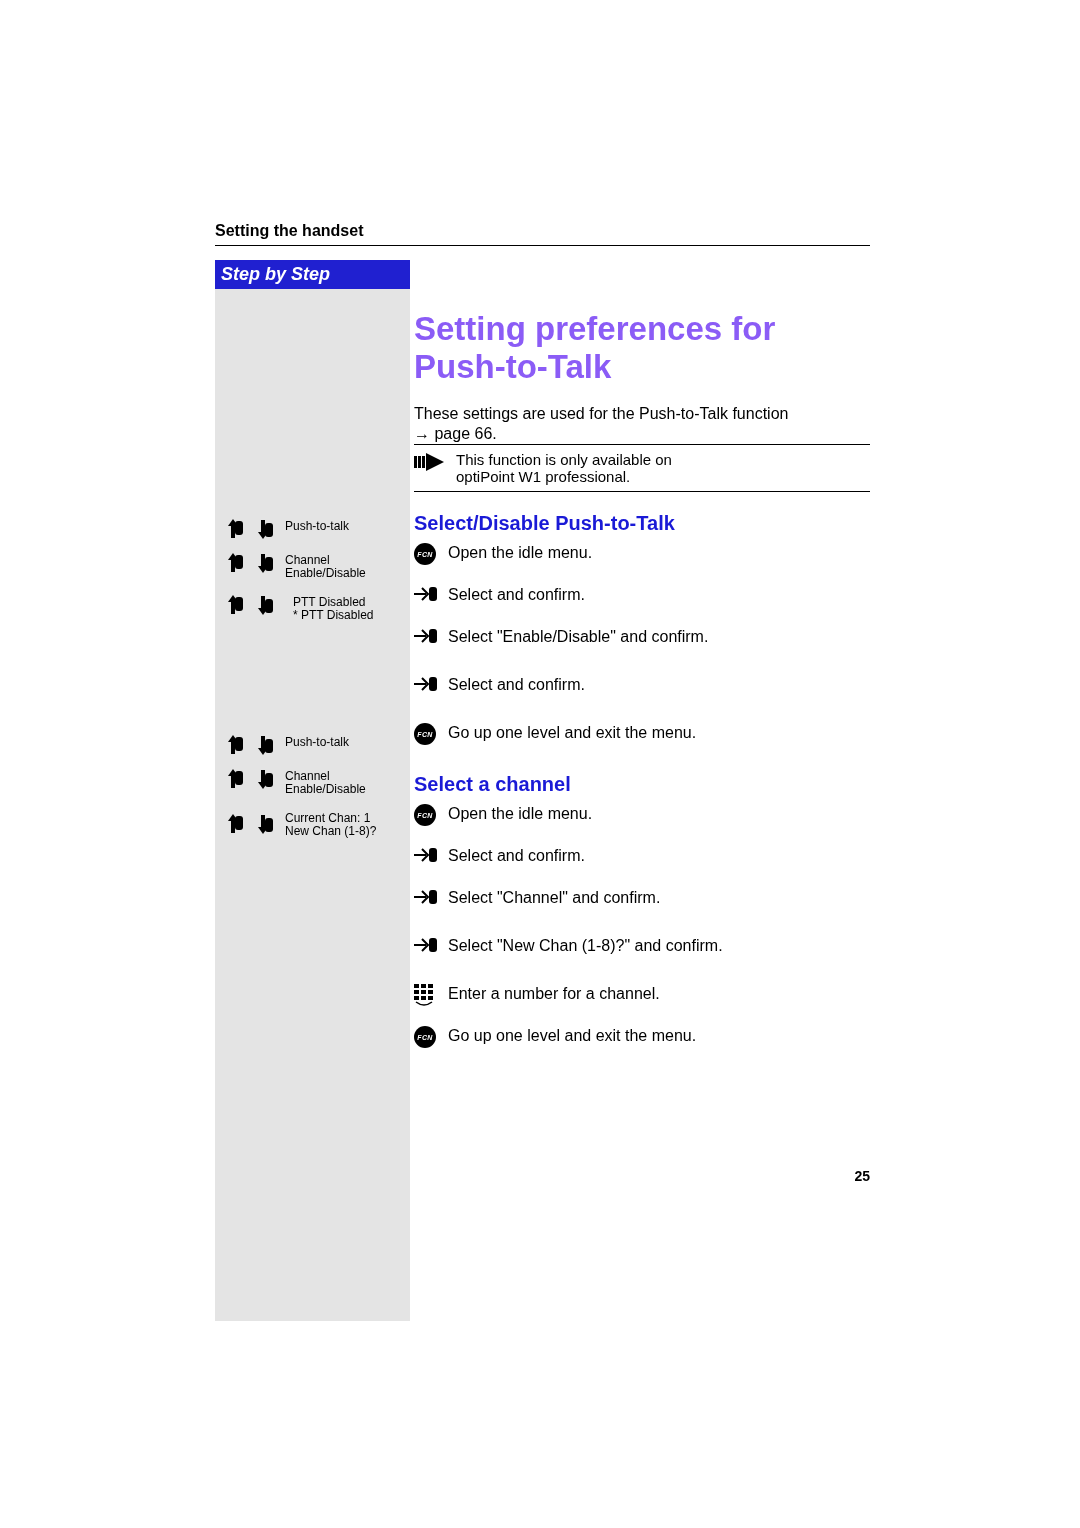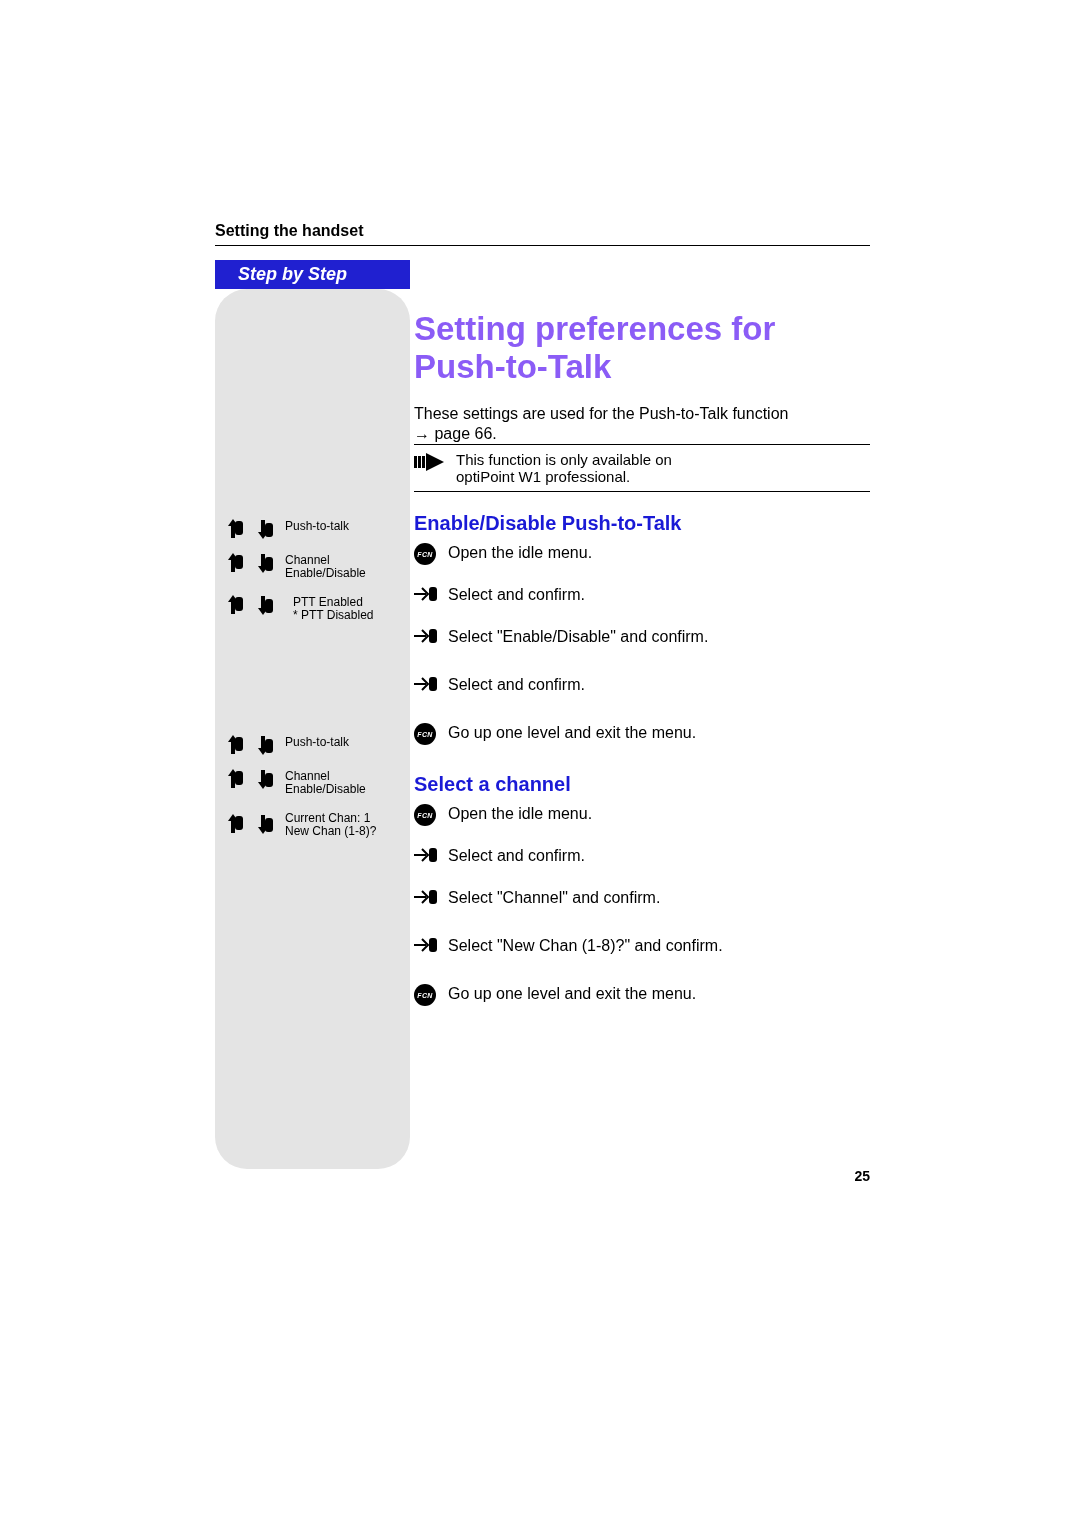--- a/index.html
+++ b/index.html
@@ -37,31 +37,30 @@
     position: absolute;
     left: 215px;
     top: 260px;
     width: 195px;
     height: 29px;
     background: #2020d0;
     color: #fff;
     font-weight: bold;
     font-style: italic;
     font-size: 18px;
-    padding-left: 23px;
+    padding-left: 6px;
     line-height: 29px;
   }
   .sidebar {
     position: absolute;
     left: 215px;
     top: 289px;
     width: 195px;
-    height: 880px;
+    height: 1032px;
     background: #e4e4e4;
-    border-radius: 32px;
   }
   .main {
     position: absolute;
     left: 414px;
     top: 290px;
     right: 210px;
   }
   .title {
     color: #8b5cf6;
     font-weight: bold;
@@ -222,21 +221,21 @@
               <rect x="13" y="3" width="8" height="14" rx="3"></rect>
           </g>
           <g fill="#000" transform="translate(30,0)">
             <path d="M6 14 L11 21 L16 14 Z"></path>
               <rect x="9" y="2" width="4" height="12"></rect>
               <rect x="13" y="5" width="8" height="14" rx="3"></rect>
           </g>
         </svg>
       </div>
       <div class="side-label" style="padding-left:8px;">
-        <div>PTT Enabled</div>
+        <div>PTT Disabled</div>
         <div>* PTT Disabled</div>
       </div>
     </div>
 
     <div class="side-entry" style="top:445px;">
       <div class="nav-icons">
         <svg width="56" height="22" viewBox="0 0 56 22">
           <g fill="#000">
               <path d="M6 8 L11 1 L16 8 Z"></path>
               <rect x="9" y="8" width="4" height="12"></rect>
@@ -313,21 +312,21 @@
           <rect x="8" y="3" width="3" height="12" fill="#000"></rect>
           <path d="M12 0 L30 9 L12 18 Z" fill="#000"></path>
         </svg>
       </div>
       <div>
         <div>This function is only available on</div>
         <div>optiPoint W1 professional.</div>
       </div>
     </div>
 
-    <div class="subheading">Enable/Disable Push-to-Talk</div>
+    <div class="subheading">Select/Disable Push-to-Talk</div>
 
     <div class="step-row">
       <div class="lead-icon">
         <div class="fcn-badge">FCN</div>
       </div>
       <div class="step-text">Open the idle menu.</div>
     </div>
 
     <div class="step-row">
       <div class="lead-icon select-arrow">
@@ -398,20 +397,39 @@
     <div class="step-row" style="min-height:40px;">
       <div class="lead-icon select-arrow">
         <svg width="24" height="18" viewBox="0 0 24 18">
             <path d="M0 9 H12 M8 3 L14 9 L8 15" stroke="#000" stroke-width="2" fill="none"></path>
             <rect x="15" y="2" width="8" height="14" rx="3" fill="#000"></rect>
           </svg>
       </div>
       <div class="step-text">Select "New Chan (1-8)?" and confirm.</div>
     </div>
 
+    <div class="step-row">
+      <div class="lead-icon">
+        <svg class="keypad" width="20" height="22" viewBox="0 0 20 22">
+          <g fill="#000">
+            <rect x="0" y="0" width="5" height="4"></rect>
+              <rect x="7" y="0" width="5" height="4"></rect>
+              <rect x="14" y="0" width="5" height="4"></rect>
+            <rect x="0" y="6" width="5" height="4"></rect>
+              <rect x="7" y="6" width="5" height="4"></rect>
+              <rect x="14" y="6" width="5" height="4"></rect>
+            <rect x="0" y="12" width="5" height="4"></rect>
+              <rect x="7" y="12" width="5" height="4"></rect>
+              <rect x="14" y="12" width="5" height="4"></rect>
+          </g>
+          <path d="M2 18 Q10 24 18 18" stroke="#000" stroke-width="1.5" fill="none"></path>
+        </svg>
+      </div>
+      <div class="step-text">Enter a number for a channel.</div>
+    </div>
 
     <div class="step-row">
       <div class="lead-icon">
         <div class="fcn-badge">FCN</div>
       </div>
       <div class="step-text">Go up one level and exit the menu.</div>
     </div>
 
   </div>
 

